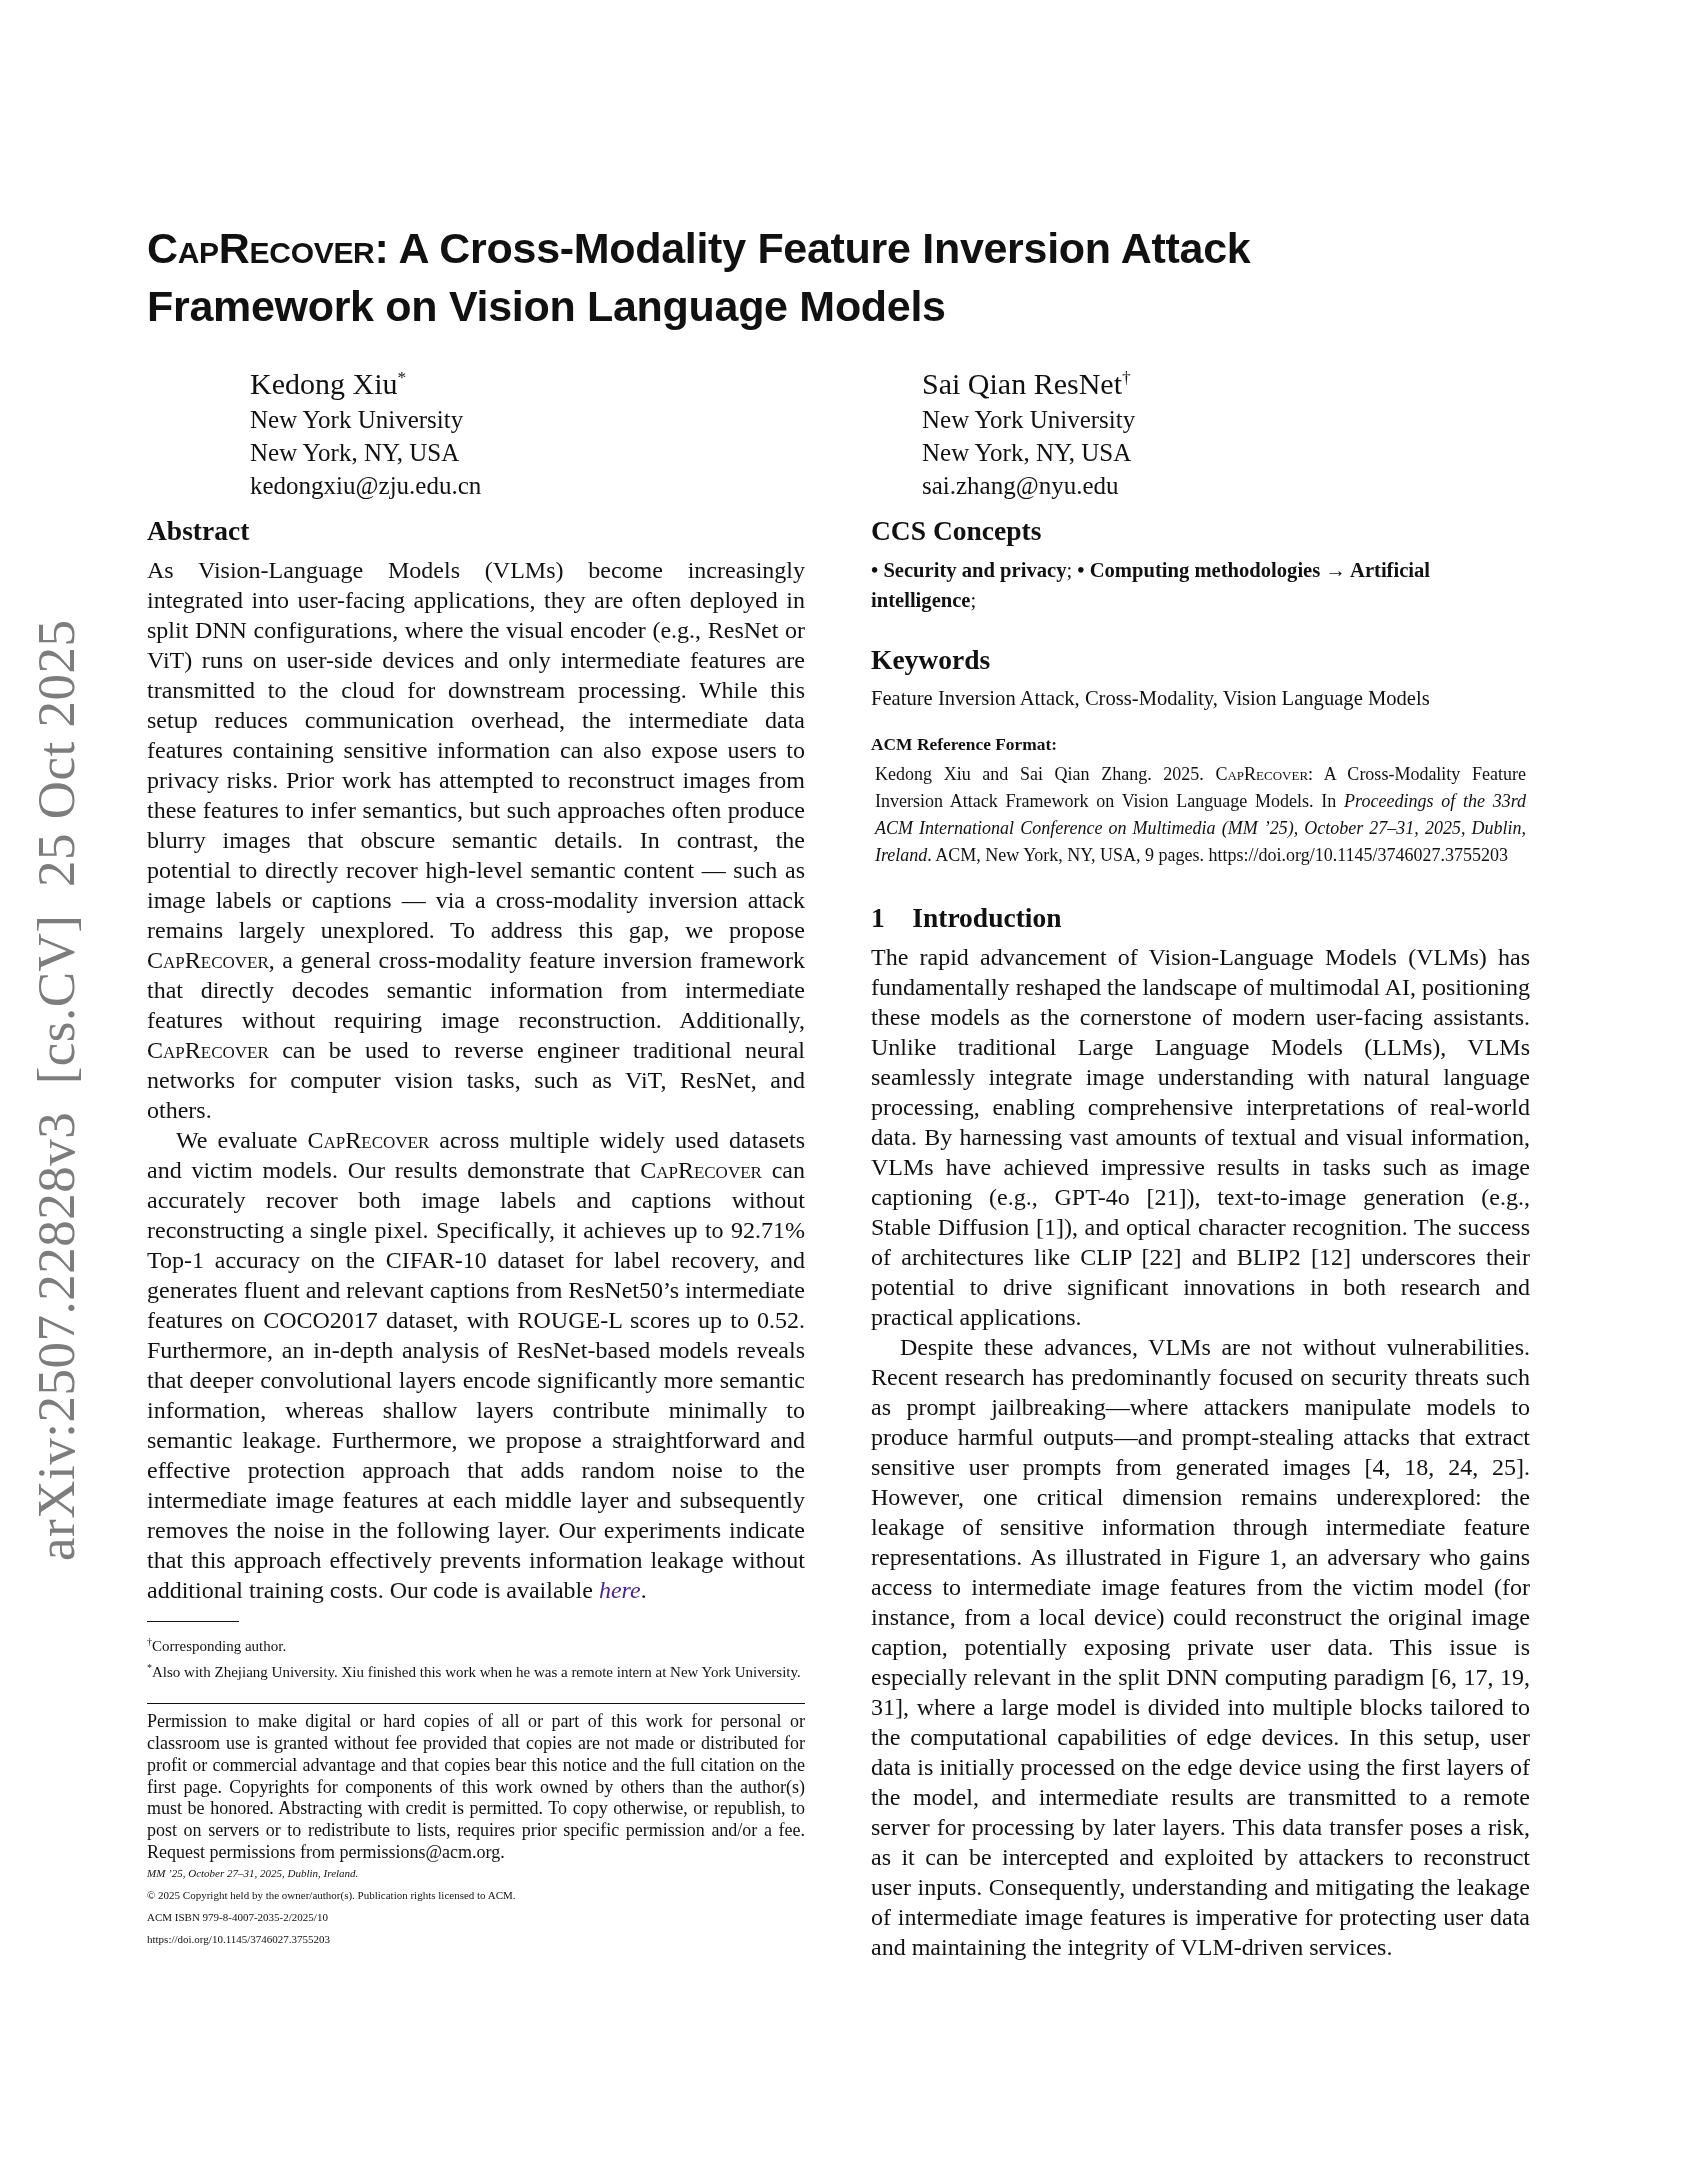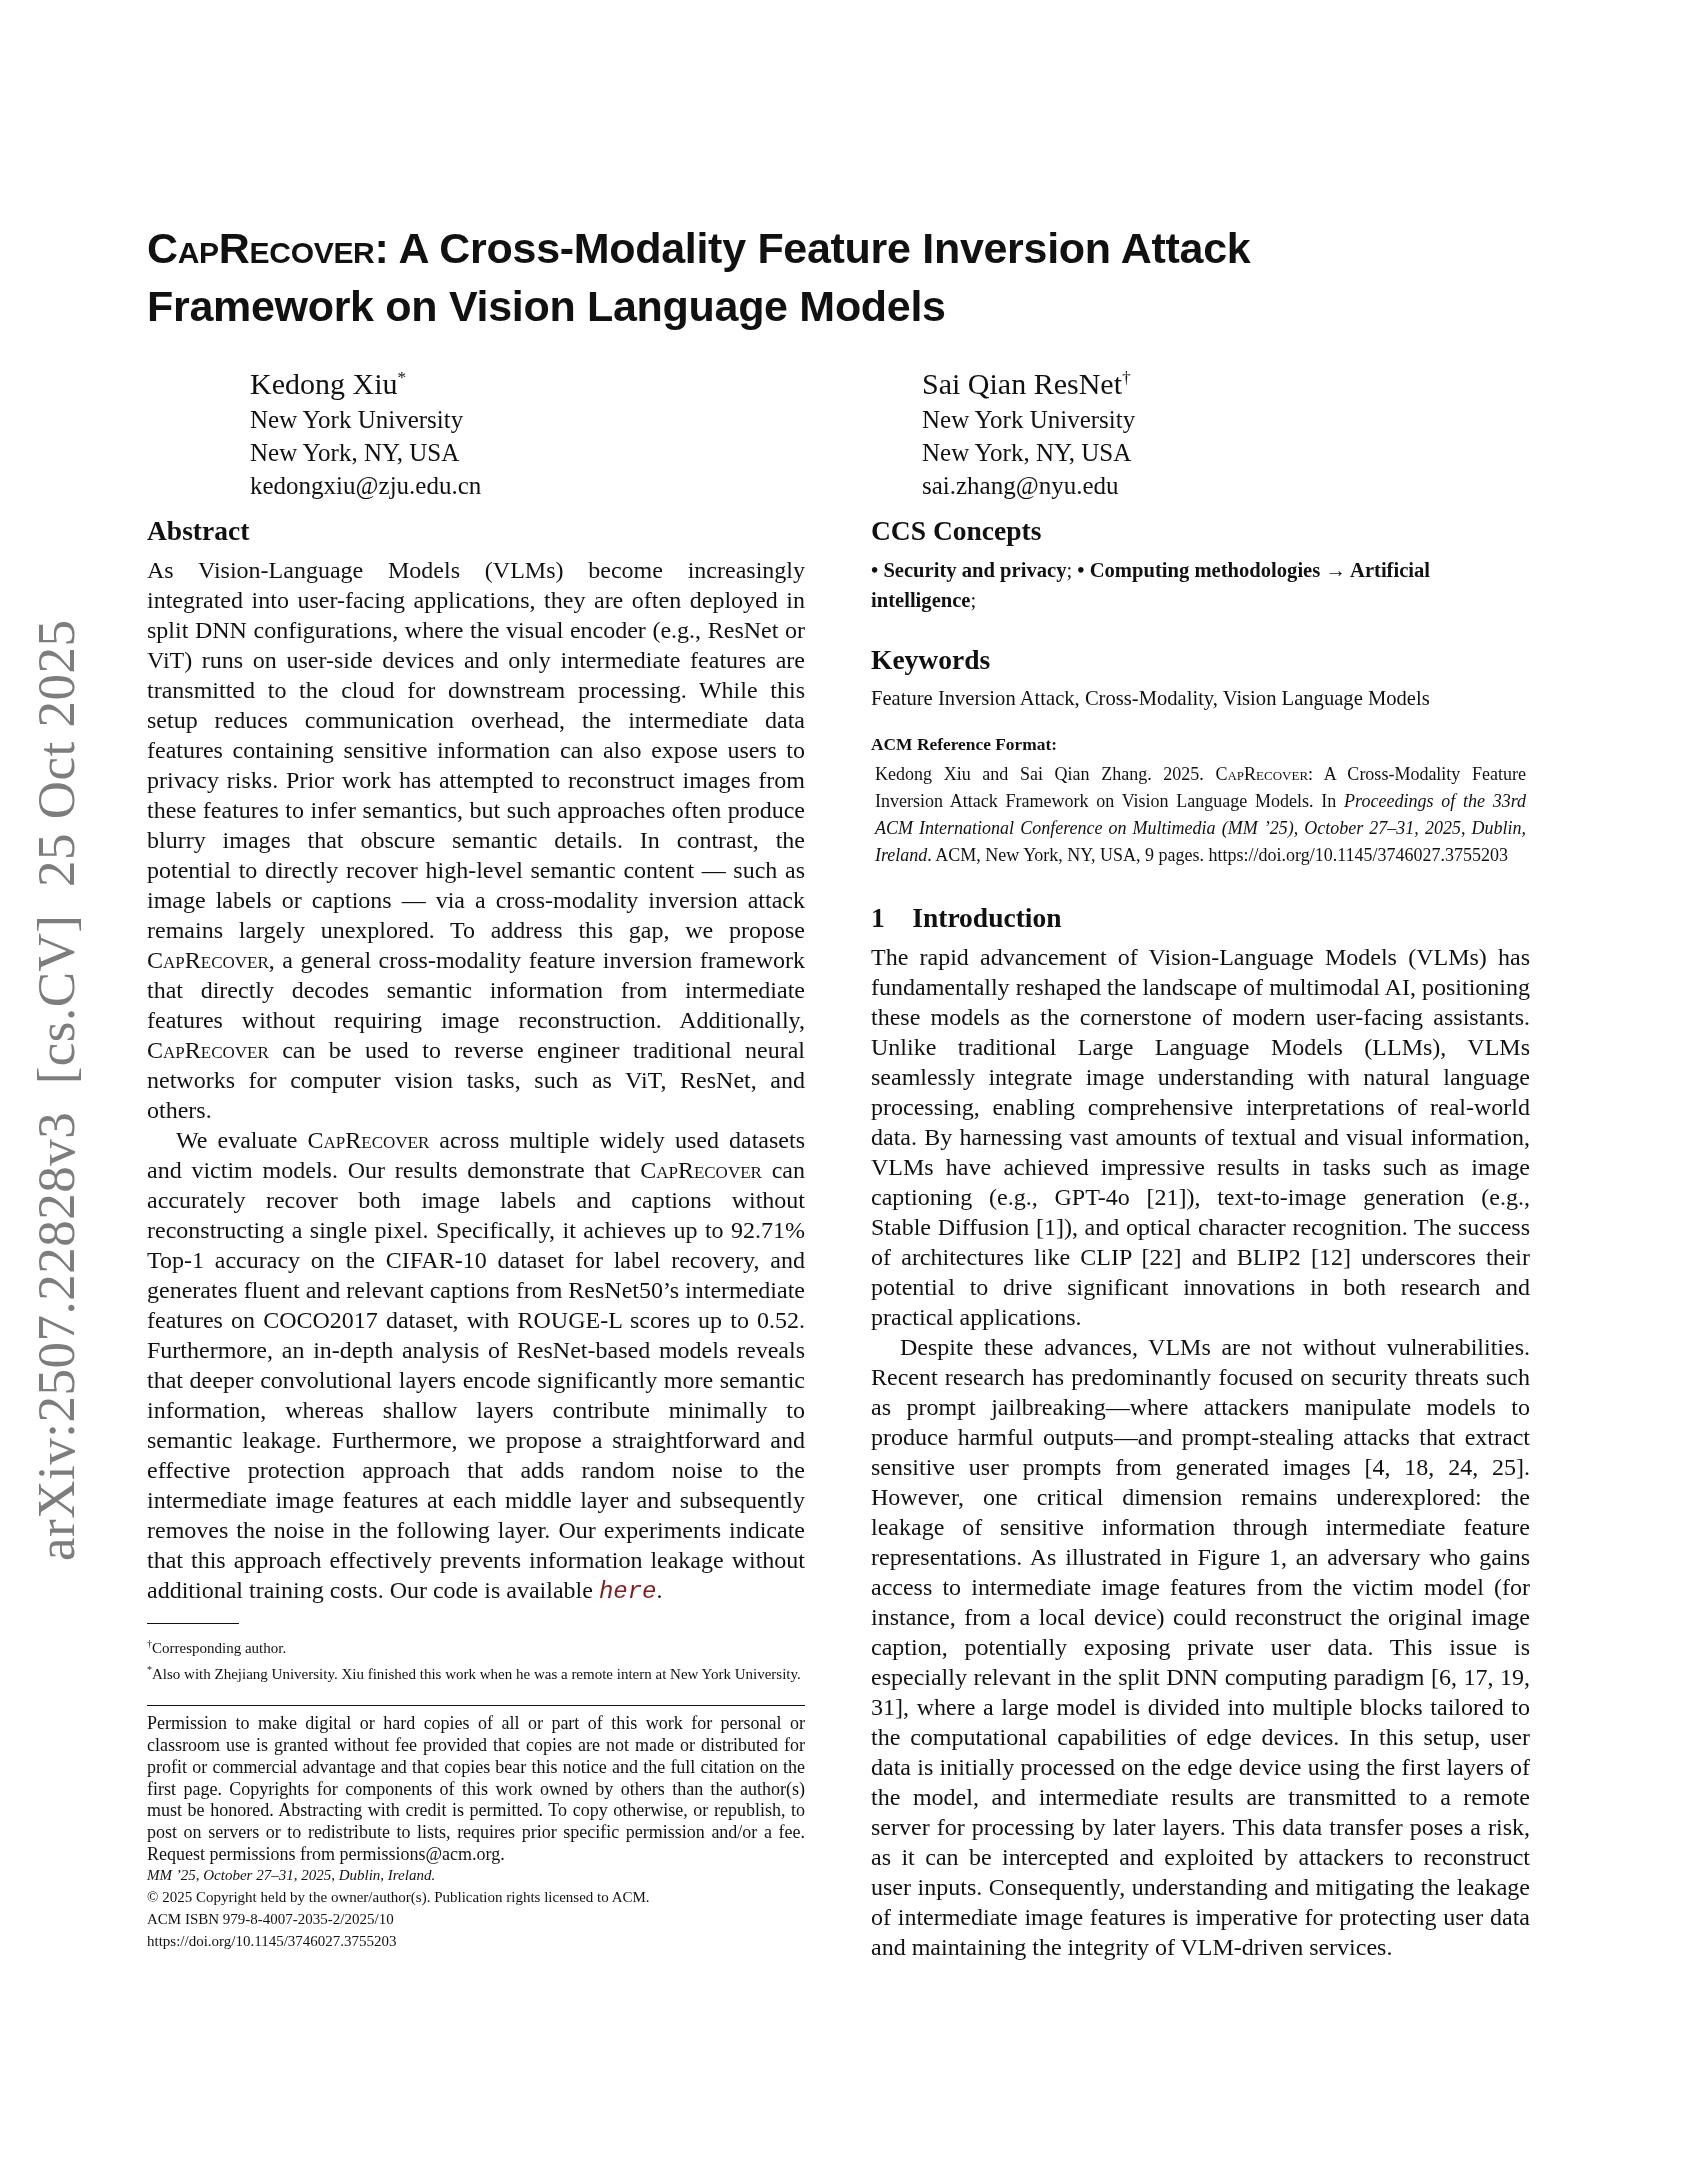--- a/index.html
+++ b/index.html
@@ -30,27 +30,27 @@
   .col-right { left:871px; width:659px; }
   h2 {
     font-family:"Liberation Serif",serif; font-weight:bold;
     font-size:27.5px; margin:0 0 5.5px 0; line-height:37px;
   }
   .body-text {
     font-size:24px; line-height:30px; text-align:justify; margin:0;
     hyphens:auto;
   }
   .body-text.indent { text-indent:29px; }
-  a.link { color:#7f1d1d; font-style:italic; text-decoration:none;font-family:Liberation Mono, monospace; }
+  a.link { color:#4c1d95; font-style:italic; text-decoration:none; }
   .fn-rule { width:92px; border-top:1.4px solid #111; margin:16.5px 0 9.2px 0; }
   .footnote { font-size:15px; line-height:21px; margin:0; text-align:left; }
   .footnote sup { font-size:10px; }
   .perm-rule { border-top:1.8px solid #111; margin:20px 0 7.3px 0; }
   .perm { font-size:18px; line-height:21.7px; text-align:justify; margin:0; }
-  .perm-line { font-size:15px; line-height:21.7px; margin:0; }
+  .perm-line { font-size:11px; line-height:21.7px; margin:0; }
   .italic { font-style:italic; }
   .ccs { font-size:20.6px; line-height:30px; font-weight:bold; margin:0; }
   .ccs .sep { font-weight:normal; }
   .kw { font-size:20.6px; line-height:30px; margin:0; }
   .ref-head { font-weight:bold; font-size:17.4px; line-height:26px; margin:18.4px 0 0 0; }
   .ref-text { font-size:18px; line-height:27px; text-align:justify; margin:4px; }
   .section-gap { height:26px; }
 </style>
 </head>
 <body>

